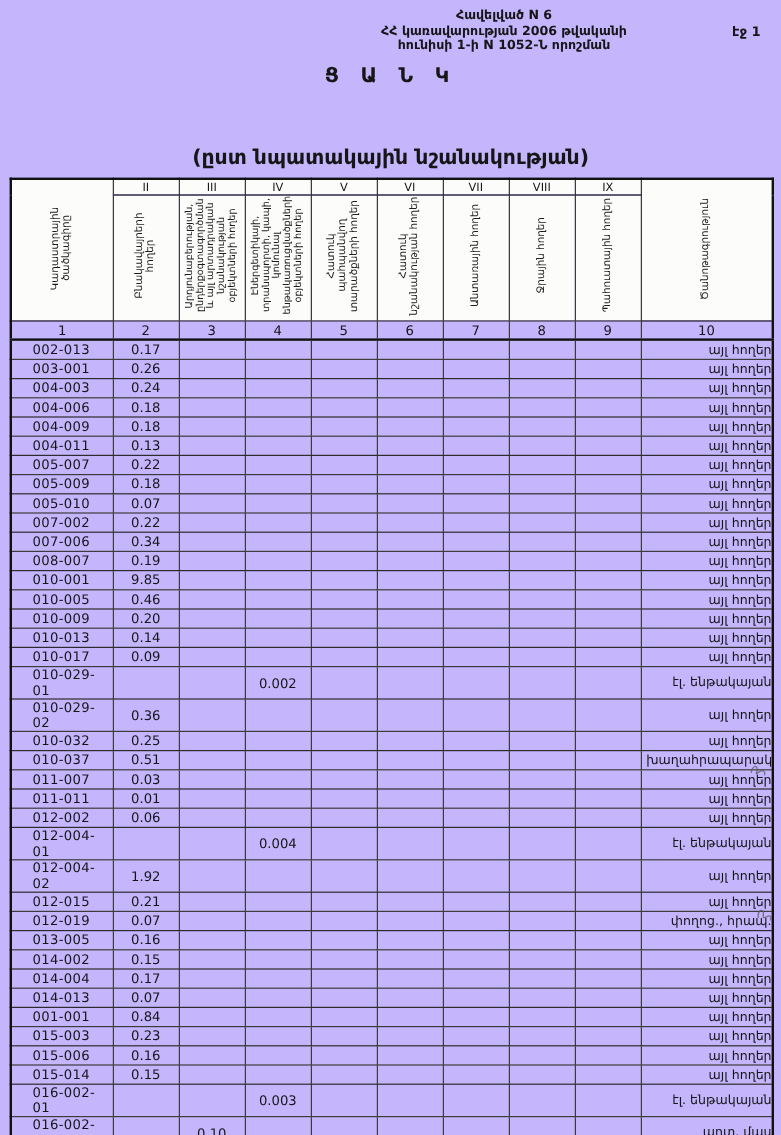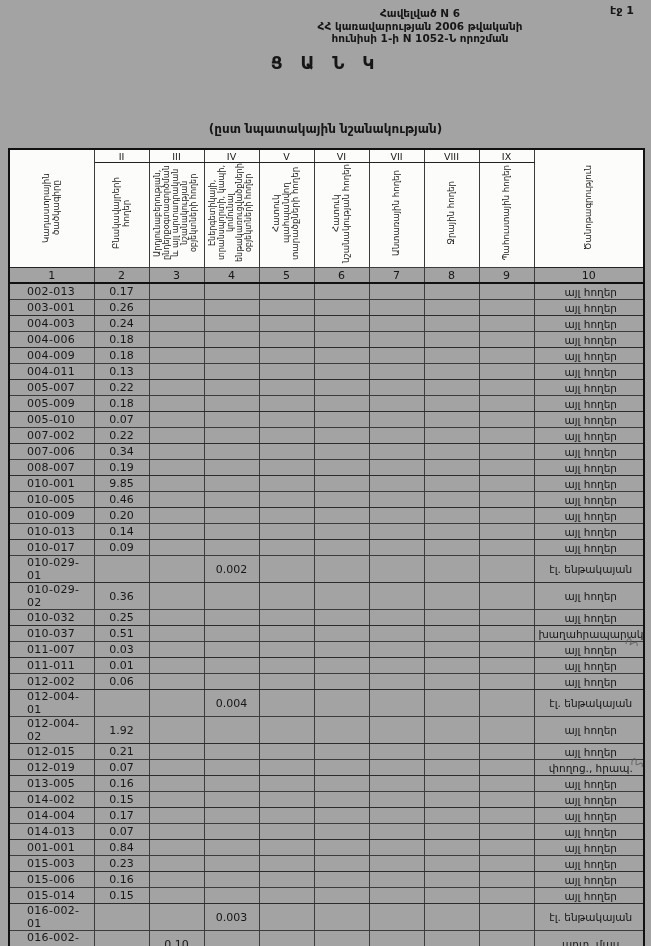--- a/index.html
+++ b/index.html
@@ -1,49 +1,49 @@
 <!DOCTYPE html>
 <html><head>
 <meta charset="utf-8">
 <style>
   html,body{margin:0;padding:0;background:#e8e8e6;}
   .page{
-    position:relative;width:651px;height:946px;background:#a3a3a3;
+    position:relative;width:651px;height:946px;background:#c4b5fd;
     font-family:"DejaVu Sans",sans-serif;color:#161616;overflow:hidden;
     box-shadow:0 0 4px rgba(0,0,0,.3);
     text-decoration:underline;
   }
   
   .appendix{position:absolute;top:7px;left:190px;width:460px;text-align:center;
     font-size:10.5px;font-weight:bold;line-height:12.5px;}
-  .page-num{position:absolute;top:4px;left:570px;font-size:11px;font-weight:bold;padding-left:40px;}
+  .page-num{position:absolute;top:20px;left:570px;font-size:11px;font-weight:bold;padding-left:40px;}
   
   .title-word{position:absolute;top:53px;left:0;width:100%;text-align:center;
     font-size:17px;font-weight:bold;letter-spacing:6px;}
   .title-lines{position:absolute;top:71px;left:0;width:100%;text-align:center;
     font-size:11px;font-weight:bold;line-height:16px;}
   .title-sub{position:absolute;top:122px;left:0;width:100%;text-align:center;
-    font-size:12px;font-weight:bold;}
+    font-size:17px;font-weight:bold;}
   
   table.landlist{position:absolute;left:8px;top:148px;width:635px;
     border-collapse:collapse;table-layout:fixed;border:2px solid #111;}
   .landlist th,.landlist td{border:1px solid #3c3c3c;padding:0;overflow:hidden;}
   .landlist thead th{font-weight:normal;background:#fcfcfa;}
   .roman-row th{height:12px;font-size:9.5px;font-weight:bold;border-bottom:1px solid #222;}
   .vhead-row th{height:104px;vertical-align:middle;text-align:center;}
   .vert{display:inline-block;writing-mode:vertical-rl;transform:rotate(180deg);
     font-size:8px;line-height:1.12;max-height:100px;white-space:normal;color:#1c1c1c;}
   .vert.big{font-size:8.6px;}
   .num-row td{height:14px;text-align:center;font-size:11px;border-bottom:2px solid #111;}
   tbody td{height:15px;font-size:11px;border-bottom:2px solid #1a1a1a;
     border-left:1px solid #555;border-right:1px solid #555;}
   tbody tr:nth-child(even) td{border-bottom-color:#2c2c2c;}
   td.code{text-align:left;padding-left:17px;letter-spacing:.3px;}
   td.val{text-align:center;}
-  td.note{text-align:center;font-size:10.5px;padding-left:4px;white-space:nowrap;}
+  td.note{text-align:right;font-size:10.5px;padding-left:4px;white-space:nowrap;}
   
   .hand-mark{position:absolute;opacity:.75;}
 </style>
 </head>
 <body>
 
 <div class="page">
 
   <div class="appendix">
     <div>Հավելված N 6</div>

